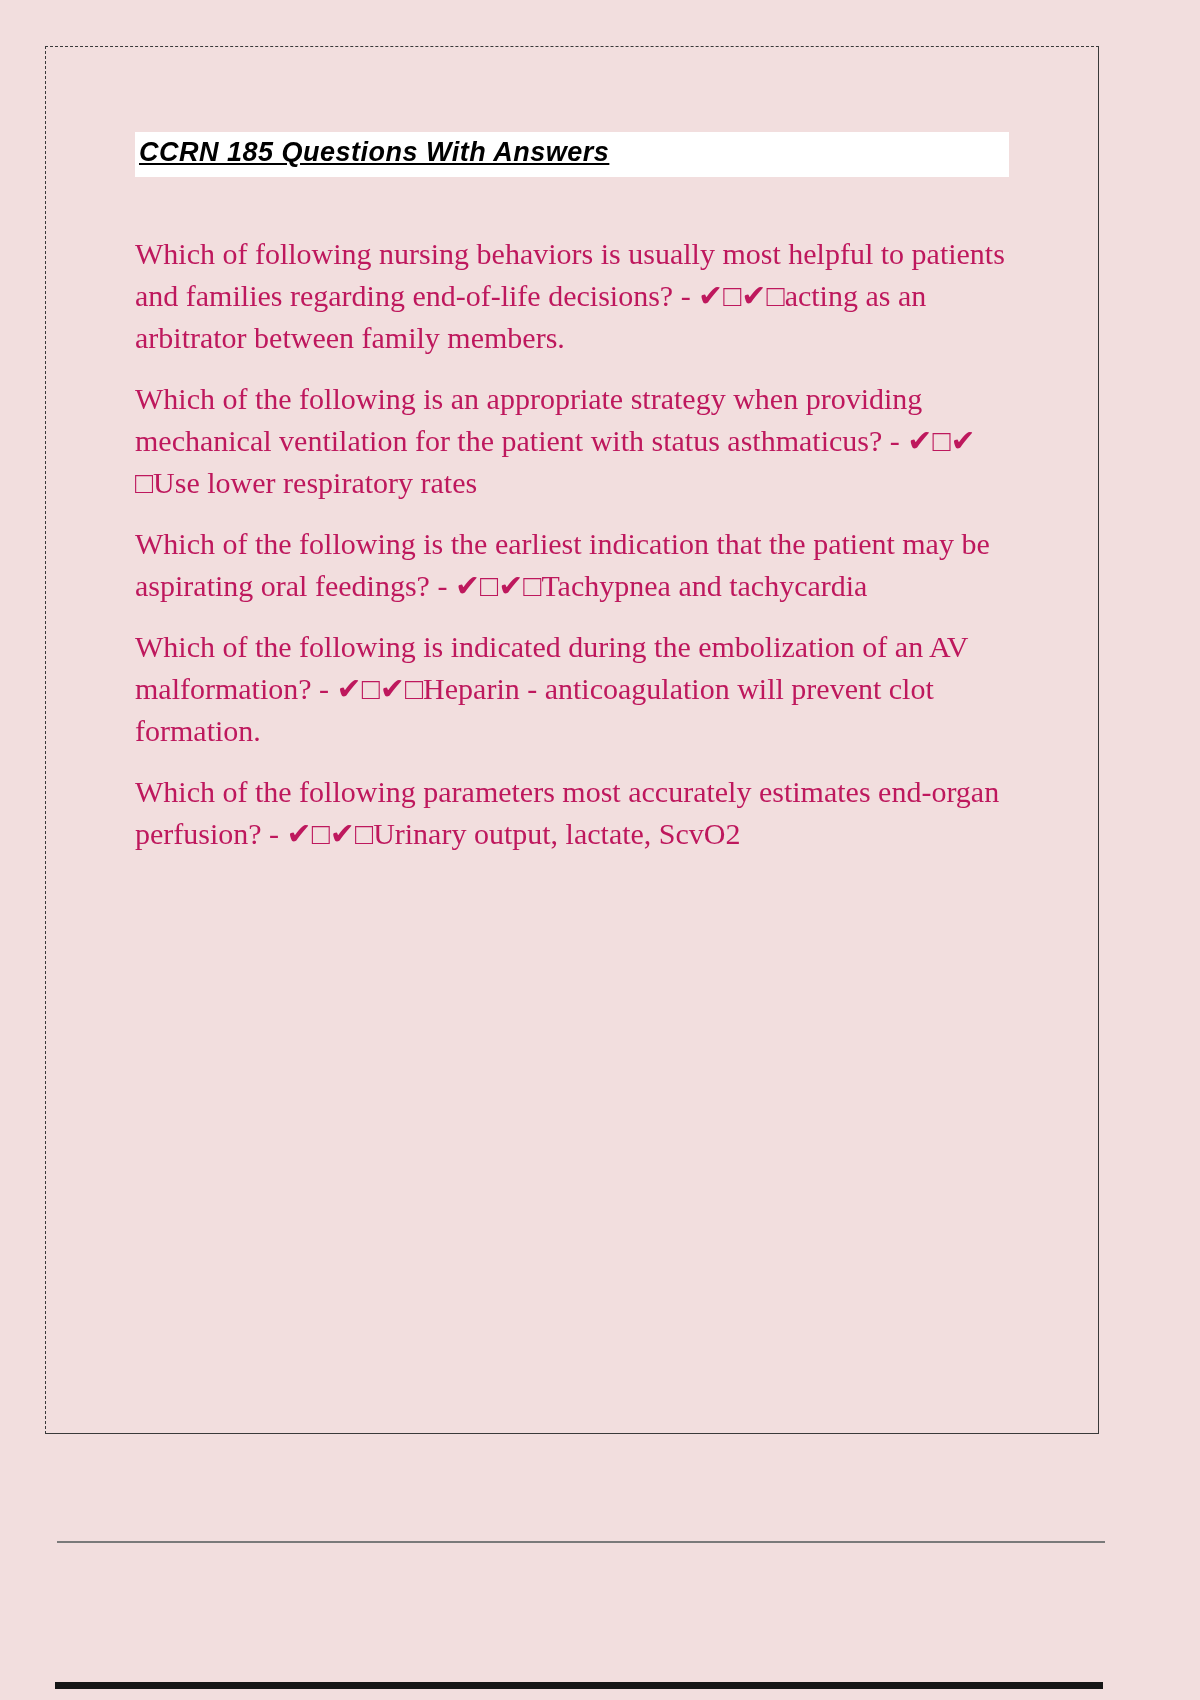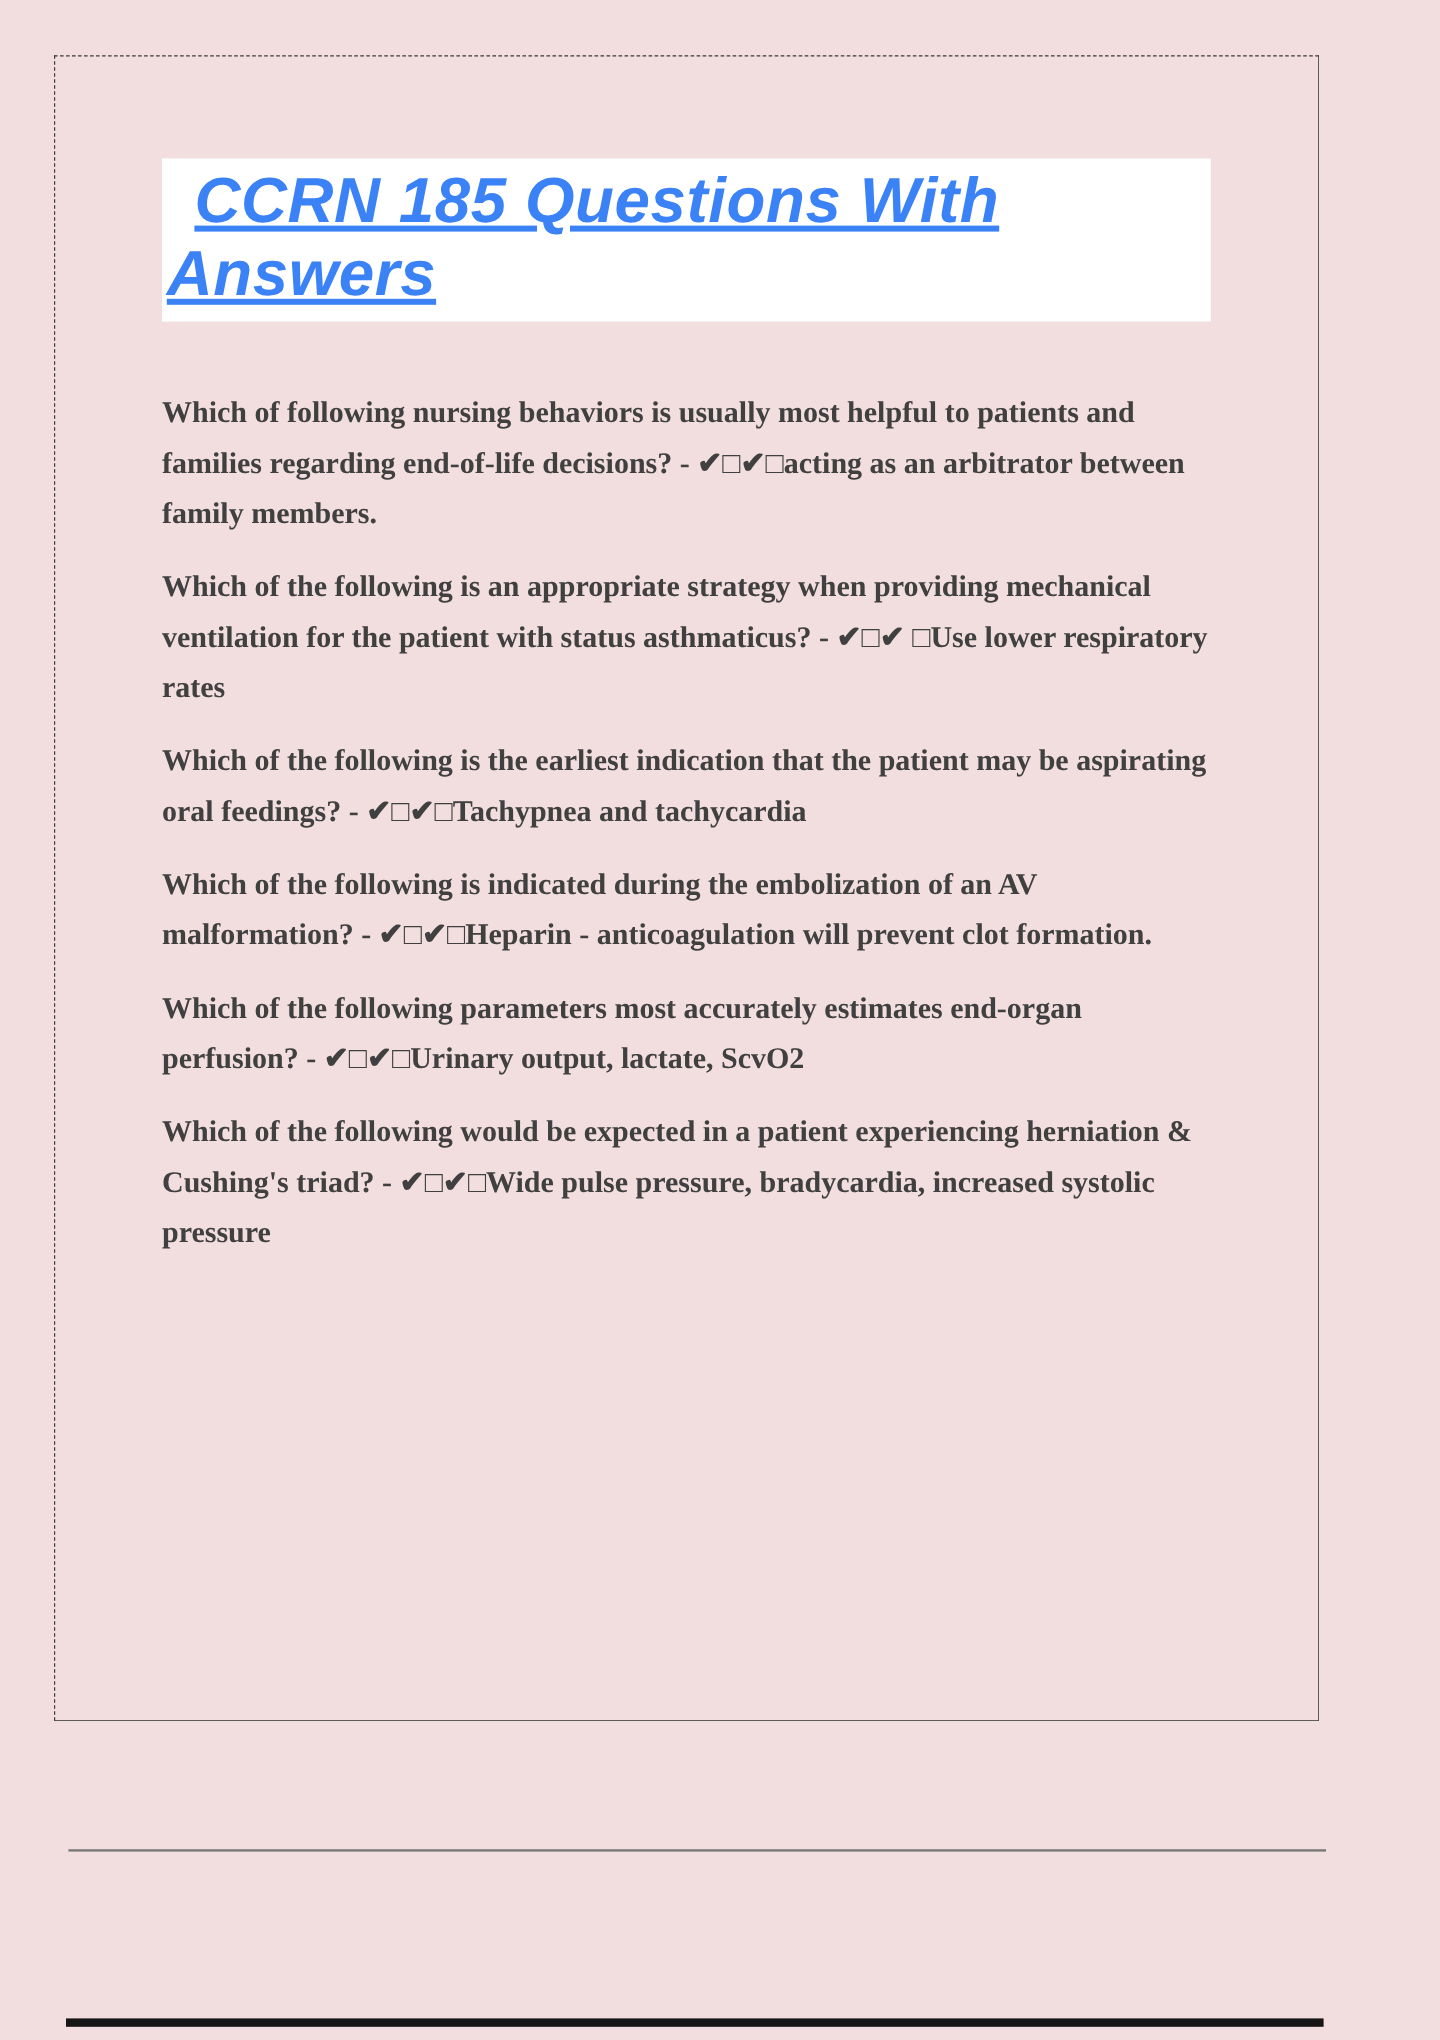--- a/index.html
+++ b/index.html
@@ -33,32 +33,30 @@
     background: #ffffff;
     width: 874px;
     box-sizing: border-box;
     padding: 5px 8px 9px 4px;
     margin-bottom: 56px;
   }
   .title {
     font-family: "Liberation Sans", sans-serif;
     font-weight: bold;
     font-style: italic;
-    font-size: 53px;
-    color: #3b82f6;
+    font-size: 27px;
+    color: #000000;
     text-decoration: underline;
     letter-spacing: 0.5px;
-    margin-left: 23px;
   }
   p.q {
-    font-size: 25px;
+    font-size: 30px;
     line-height: 42px;
-    color: #404040;
+    color: #be185d;
     margin: 0 0 19px 0;
-    font-weight: bold;
   }
   .thin-line {
     position: absolute;
     left: 57px;
     top: 1541px;
     width: 1048px;
     height: 2px;
     background: #7a7a7a;
   }
   .thick-line {
@@ -78,17 +76,16 @@
 <div class="content">
   <div class="title-wrap">
     <span class="title">CCRN 185 Questions With Answers</span>
   </div>
 
   <p class="q">Which of following nursing behaviors is usually most helpful to patients and families regarding end-of-life decisions? - ✔□✔□acting as an arbitrator between family members.</p>
   <p class="q">Which of the following is an appropriate strategy when providing mechanical ventilation for the patient with status asthmaticus? - ✔□✔ □Use lower respiratory rates</p>
   <p class="q">Which of the following is the earliest indication that the patient may be aspirating oral feedings? - ✔□✔□Tachypnea and tachycardia</p>
   <p class="q">Which of the following is indicated during the embolization of an AV malformation? - ✔□✔□Heparin - anticoagulation will prevent clot formation.</p>
   <p class="q">Which of the following parameters most accurately estimates end-organ perfusion? - ✔□✔□Urinary output, lactate, ScvO2</p>
-  <p class="q">Which of the following would be expected in a patient experiencing herniation &amp; Cushing's triad? - ✔□✔□Wide pulse pressure, bradycardia, increased systolic pressure</p>
 </div>
 
 <div class="thin-line"></div>
 <div class="thick-line"></div>
 
 </body></html>

